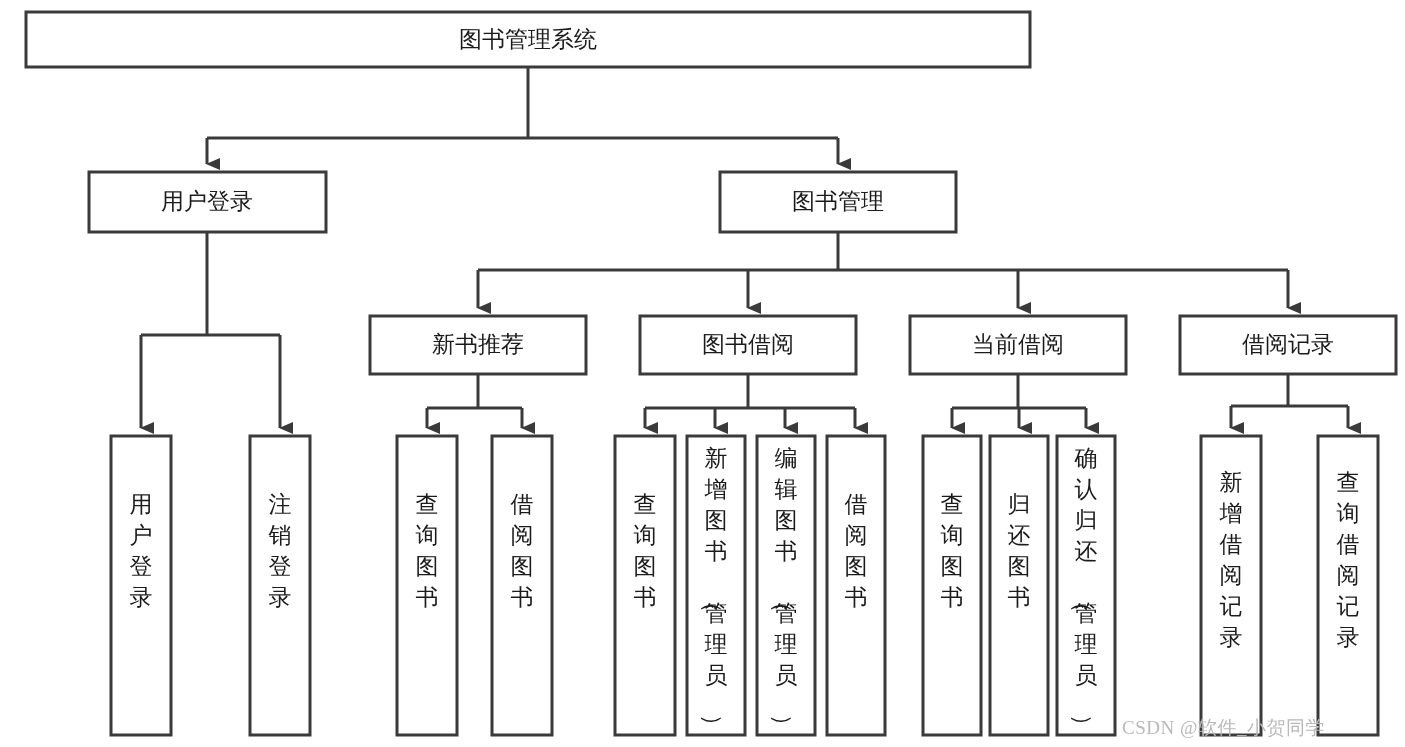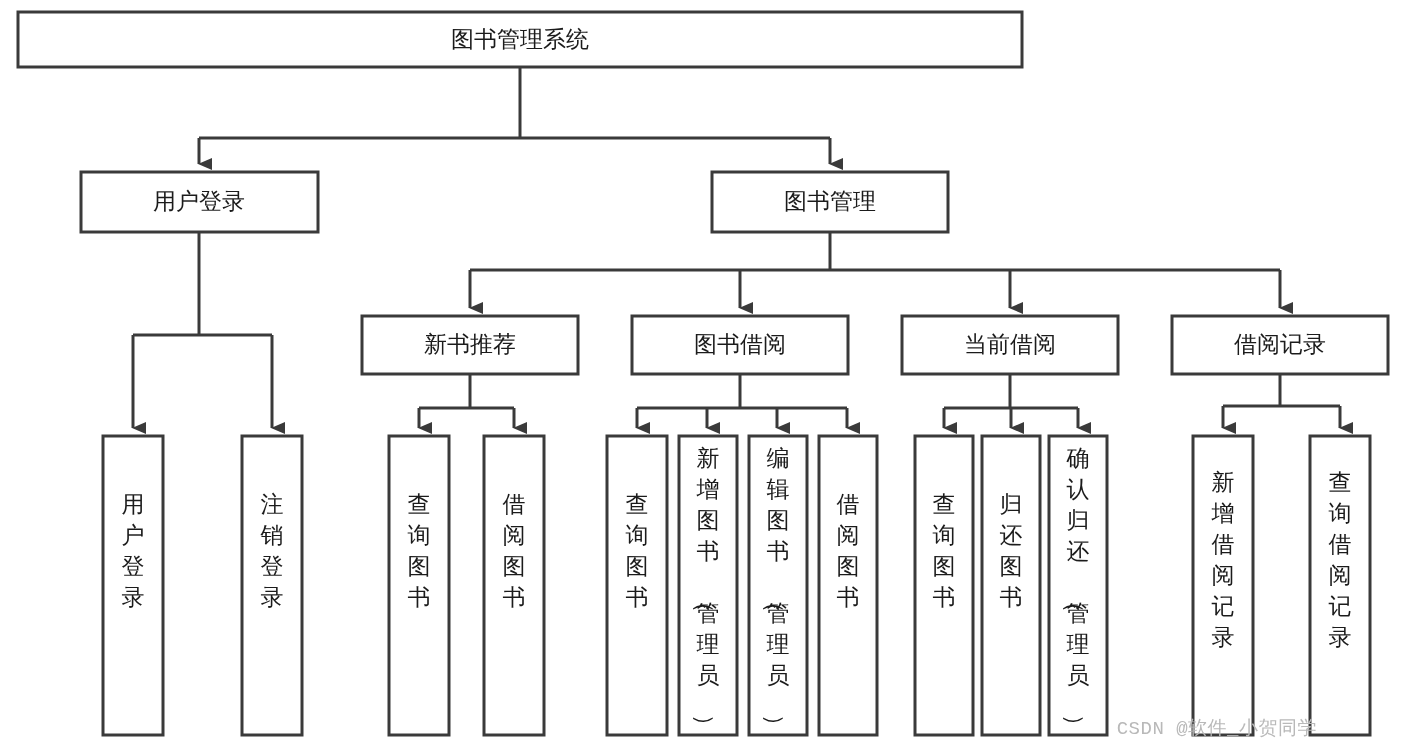--- a/index.html
+++ b/index.html
@@ -9,21 +9,21 @@
   }
   body {
     width: 1405px;
     height: 747px;
     font-family: "Liberation Sans", "DejaVu Sans", sans-serif;
     overflow: hidden;
     position: relative;
   }
   #diagram-root {
     position: absolute;
-    left: 0; top: 0;
+    left: 8px; top: 0;
     width: 1327px;
     height: 747px;
   }
   svg.canvas {
     display: block;
     width: 1405px;
     height: 747px;
   }
   .node-box {
     fill: #ffffff;
@@ -50,21 +50,21 @@
   .node-label-v {
     font-family: "Liberation Sans", "DejaVu Sans", sans-serif;
     font-size: 23px;
     fill: #1b1b1b;
     text-anchor: middle;
   }
   .watermark {
     position: absolute;
     right: 10px;
     bottom: 6px;
-    font-family: Liberation Mono, monospace;
+    font-family: Liberation Serif, serif;
     font-size: 19px;
     color: #b9b9b9;
     white-space: nowrap;
     letter-spacing: 0.5px;
     pointer-events: none;
     margin-top: 40px;
   }
 </style>
 </head>
 <body>

